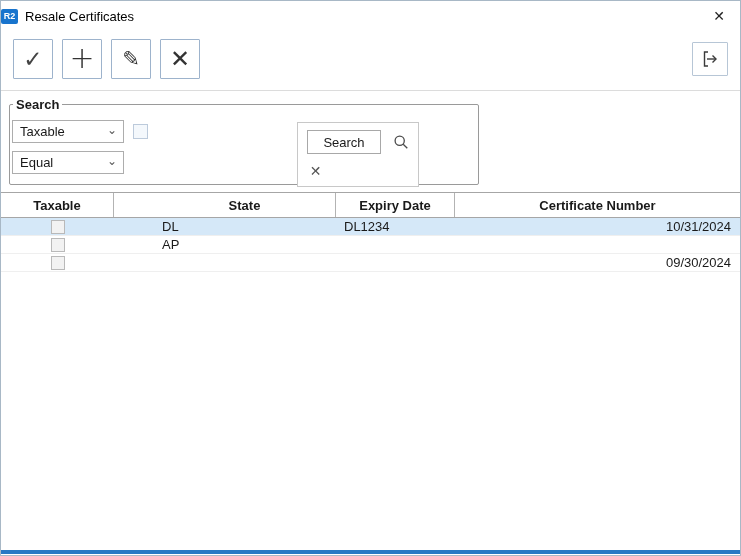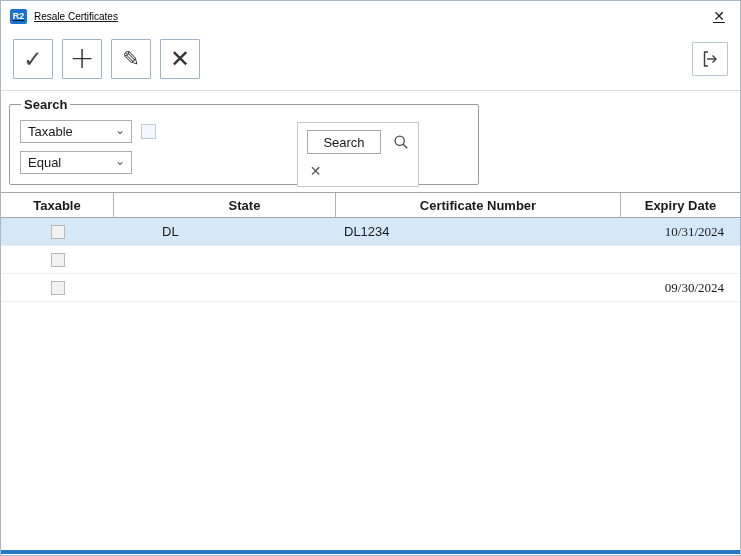--- a/index.html
+++ b/index.html
@@ -14,35 +14,33 @@
   .window {
     position:relative;
     width:741px; height:556px;
     background:#fff;
     border:1px solid #a8b8c6;
   }
   
   .titlebar {
     height:30px;
     display:flex; align-items:center;
-    padding-left:9px;
-    background:#fff;
-    text-decoration:underline;
+    background:#fff;
   }
   .badge {
     width:17px; height:15px;
     background:#1874cd;
     color:#fff;
     font-size:9px; font-weight:bold;
     display:flex; align-items:center; justify-content:center;
     border-radius:2px;
     margin-right:7px;
     flex:0 0 auto;
   }
-  .title { font-size:10px; color:#000; }
+  .title { font-size:13px; color:#000; }
   .close {
     margin-left:auto;
     width:42px; height:30px;
     border:none; background:transparent;
     font-size:14px; color:#222;
     cursor:default;
     display:flex; align-items:center; justify-content:center;
     font-family:"Liberation Sans", sans-serif;
   }
   
@@ -68,21 +66,21 @@
   .i-pencil{ font-size:21px; color:#333; }
   .i-x     { font-size:24px; font-weight:300; color:#333; }
   .exit { margin-left:auto; width:36px; height:34px; border-color:#b7c6d6; }
   
   .search-box {
     position:relative;
     margin:6px 24px 0 8px;
     width:470px; height:88px;
     border:1px solid #9a9a9a;
     border-radius:2px;
-    padding:8px 10px 8px 10px;
+    padding:8px 10px 8px 2px;
   }
   .search-box legend {
     font-weight:bold;
     font-size:13px;
     padding:0 3px;
     margin-left:1px;
   }
   .srow { display:flex; align-items:center; margin-bottom:8px; }
   .select {
     width:112px; height:23px;
@@ -134,29 +132,29 @@
     border-right:1px solid #b3b3b3;
     height:100%;
   }
   .th:last-child { border-right:none; }
   .c-tax   { width:113px; flex:0 0 auto; }
   .c-state { width:182px; flex:0 0 auto;margin-left:40px; }
   .c-cert  { width:285px; flex:0 0 auto; }
   .c-exp   { flex:1 1 auto; }
   .trow {
     display:flex; align-items:center;
-    height:28px;
+    height:18px;
     border-bottom:1px solid #efefef;
     background:#fff;
   }
   .trow.selected { background:#d5e8f8; }
   .cell { height:100%; display:flex; align-items:center; }
   .cell.c-tax { justify-content:center; }
   .cell.c-state, .cell.c-cert { padding-left:8px; }
-  .cell.c-exp { justify-content:flex-end; padding-right:16px;font-family:Liberation Serif, serif; }
+  .cell.c-exp { justify-content:flex-end; padding-right:9px; }
   .row-cb {
     width:14px; height:14px;
     border:1px solid #b9b9b9;
     background:#f2f2f2;
     display:inline-block;
   }
   
   .bottom-bar {
     position:absolute;
     left:0; right:0; bottom:1px;
@@ -231,37 +229,38 @@
       <div class="brow">
         <span class="panel-icon xicon">✕</span>
       </div>
     </div>
   </fieldset>
 
   <div class="table">
     <div class="thead">
       <div class="th c-tax">Taxable</div>
       <div class="th c-state">State</div>
+      <div class="th c-exp">Expiry Date</div>
       <div class="th c-cert">Certificate Number</div>
-      <div class="th c-exp">Expiry Date</div>
     </div>
 
     <div class="trow selected">
       <div class="cell c-tax">
           <span class="row-cb"></span>
         </div>
       <div class="cell c-state">DL</div>
       <div class="cell c-cert">DL1234</div>
       <div class="cell c-exp">10/31/2024</div>
     </div>
 
     <div class="trow">
       <div class="cell c-tax">
           <span class="row-cb"></span>
         </div>
+      <div class="cell c-state">AP</div>
     </div>
 
     <div class="trow">
       <div class="cell c-tax">
           <span class="row-cb"></span>
         </div>
       <div class="cell c-exp">09/30/2024</div>
     </div>
   </div>
 

